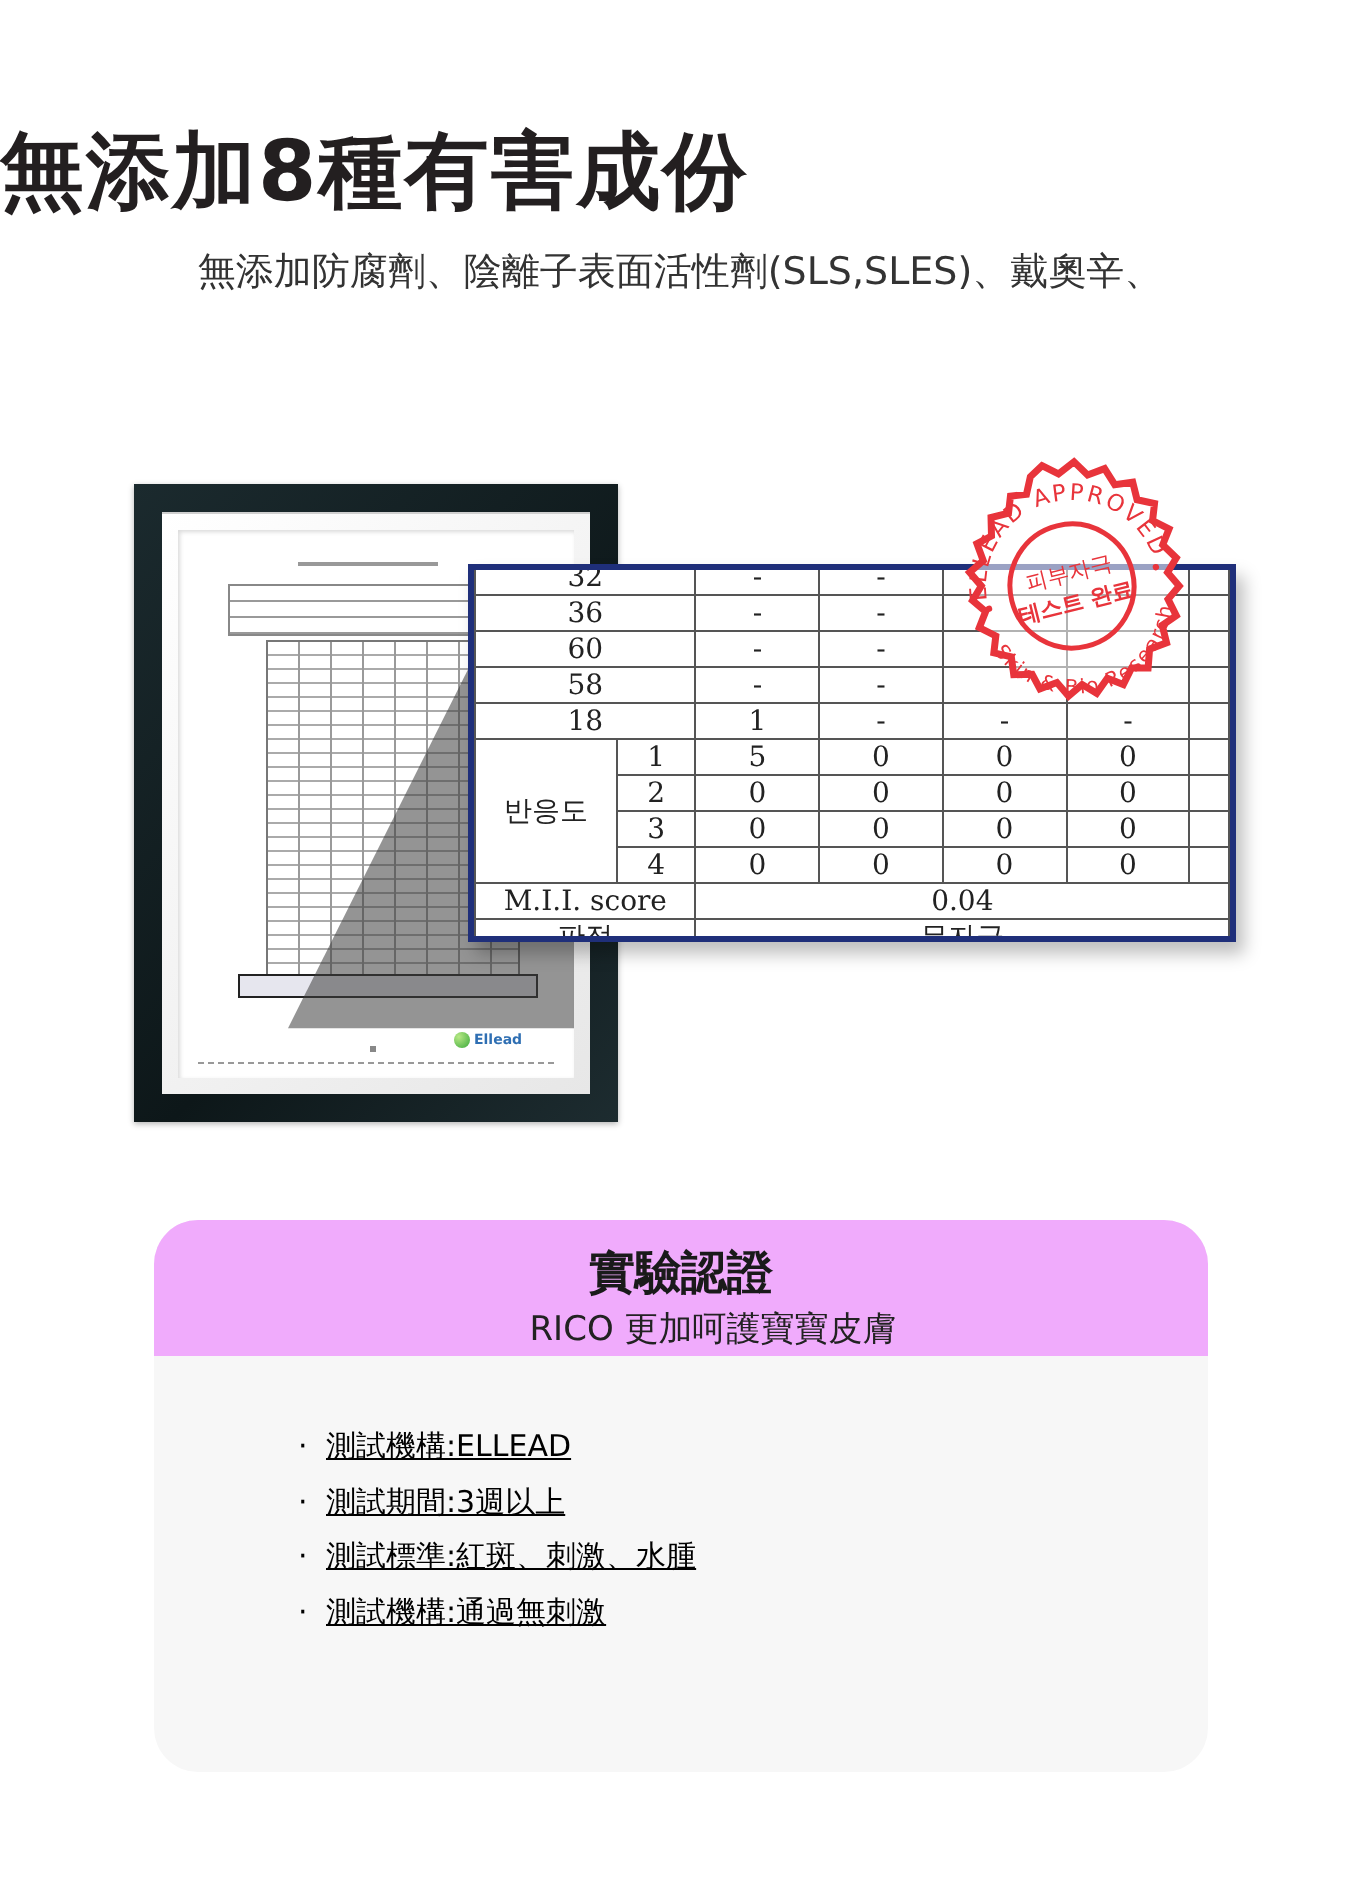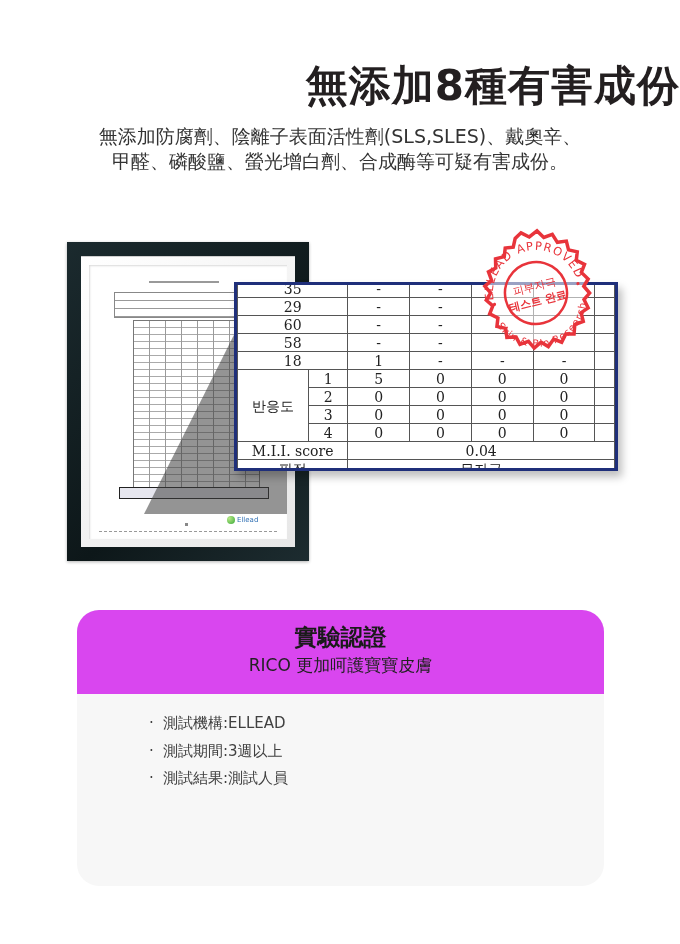--- a/index.html
+++ b/index.html
@@ -1,66 +1,65 @@
 <!DOCTYPE html>
 <html><head>
 <meta charset="utf-8">
 <style>
   html, body { margin: 0; padding: 0; background: #ffffff; }
   body { width: 680px; height: 944px; position: relative; overflow: hidden; font-family: "DejaVu Sans", sans-serif; color: #222; }
 
-  .title { position: absolute; left: 0; top: 60px; width: 680px; text-align: right; font-size: 42px; font-weight: bold; color: #231f20; letter-spacing: 1px; line-height: 52px; }
+  .title { position: absolute; left: 0; top: 60px; width: 680px; text-align: left; font-size: 42px; font-weight: bold; color: #231f20; letter-spacing: 1px; line-height: 52px; }
   .subtitle { position: absolute; left: 0; top: 124px; width: 680px; text-align: center; font-size: 19px; line-height: 25px; color: #333; }
   .subtitle div { white-space: nowrap; }
 
   
   .frame { position: absolute; left: 67px; top: 242px; width: 242px; height: 319px; background: linear-gradient(135deg,#1b2a2e,#0d1719 60%,#1d2c30); box-shadow: 0 1px 3px rgba(0,0,0,0.3); }
   .mat { position: absolute; left: 14px; top: 14px; right: 14px; bottom: 14px; background: linear-gradient(135deg,#ffffff,#e7e7e7); border-top: 1px solid #cfcfcf; }
   .paper { position: absolute; left: 8px; top: 8px; right: 8px; bottom: 8px; background: #ffffff; box-shadow: inset 1px 1px 2px rgba(0,0,0,0.15); overflow: hidden; }
   .doc-title { position: absolute; left: 60px; top: 16px; width: 70px; height: 2px; background: #999; }
   .doc-hdr { position: absolute; left: 25px; top: 27px; width: 140px; height: 24px; border: 1px solid #888; background: repeating-linear-gradient(180deg,#fff 0,#fff 7px,#999 7px,#999 8px); }
   .doc-grid { position: absolute; left: 44px; top: 55px; width: 125px; height: 170px; border: 1px solid #777;
      background:
        repeating-linear-gradient(90deg, transparent 0, transparent 15px, #9a9a9a 15px, #9a9a9a 16px),
        repeating-linear-gradient(180deg, #fff 0, #fff 6px, #aaa 6px, #aaa 7px); }
   .doc-foot { position: absolute; left: 30px; top: 222px; width: 148px; height: 10px; border: 1px solid #222; background: #e6e6ee; }
-  .doc-logo { position: absolute; left: 138px; top: 251px; font-size: 7px; color: #2f6fb3; font-weight: normal; }
+  .doc-logo { position: absolute; left: 138px; top: 251px; font-size: 7px; color: #2f6fb3; font-weight: bold; }
   .doc-logo-dot { display: inline-block; width: 8px; height: 8px; border-radius: 50%; background: radial-gradient(circle at 30% 30%, #b8e986, #3aa93a); vertical-align: middle; margin-right: 2px; }
   .doc-note { position: absolute; left: 10px; top: 266px; width: 180px; height: 1px; background: repeating-linear-gradient(90deg,#999 0,#999 3px,transparent 3px,transparent 5px); }
   .doc-pg { position: absolute; left: 96px; top: 258px; width: 3px; height: 3px; background: #888; }
   .shade { position: absolute; left: 0; top: 0; width: 100%; height: 100%; }
 
   
   .ztable-wrap { position: absolute; left: 234px; top: 282px; width: 378px; height: 183px; border: 3px solid #1f2f7a; background: #fff; box-shadow: 4px 6px 8px rgba(0,0,0,0.25); overflow: hidden; }
   table.zt { border-collapse: collapse; font-family: "DejaVu Serif", serif; font-size: 14px; color: #222; position: absolute; left: 0; top: -6px; }
   table.zt td { border: 1px solid #555; text-align: center; padding: 0; height: 17px; line-height: 16px; }
   .c0a { width: 72px; }
   .c0b { width: 40px; }
   .cn { width: 63px; }
   .clast { width: 20px; }
 
   
   .stamp { position: absolute; left: 471px; top: 228px; width: 130px; height: 130px; }
 
   
   .card { position: absolute; left: 77px; top: 610px; width: 527px; height: 276px; border-radius: 22px; background: #f7f7f7; overflow: hidden; }
-  .card-head { position: absolute; left: 0; top: 0; width: 100%; height: 84px; background: #d946ef; }
+  .card-head { position: absolute; left: 0; top: 0; width: 100%; height: 68px; background: #f0abfc; }
   .card-title { position: absolute; left: 0; top: 12px; width: 100%; text-align: center; font-size: 23px; font-weight: bold; color: #1a1a1a; line-height: 30px; }
-  .card-sub { position: absolute; left: 0; top: 43px; width: 100%; text-align: center; font-size: 17px; color: #222; line-height: 24px; }
+  .card-sub { position: absolute; left: 16px; top: 43px; width: 100%; text-align: center; font-size: 17px; color: #222; line-height: 24px; }
   .card-list { position: absolute; left: 72px; top: 100px; list-style: none; margin: 0; padding: 0; }
-  .card-list li { font-size: 15px; color: #404040; line-height: 27.5px; white-space: nowrap; }
+  .card-list li { font-size: 15px; color: #000000; line-height: 27.5px; white-space: nowrap; text-decoration: underline; }
   .card-list .dot { display: inline-block; width: 14px; }
 </style>
 </head>
 <body>
 
 <div class="title">無添加8種有害成份</div>
 <div class="subtitle">
   <div>無添加防腐劑、陰離子表面活性劑(SLS,SLES)、戴奧辛、</div>
-  <div>甲醛、磷酸鹽、螢光增白劑、合成酶等可疑有害成份。</div>
 </div>
 
 <div class="frame">
   <div class="mat">
     <div class="paper">
       <div class="doc-title"></div>
       <div class="doc-hdr"></div>
       <div class="doc-grid"></div>
       <div class="doc-foot"></div>
       <div class="doc-pg"></div>
@@ -79,29 +78,29 @@
         <col class="c0a">
         <col class="c0b">
         <col class="cn">
         <col class="cn">
         <col class="cn">
         <col class="cn">
         <col class="clast">
       </colgroup>
     <tbody>
         <tr>
-      <td colspan="2">35</td>
-      <td>-</td>
-      <td>-</td>
-      <td></td>
-      <td></td>
-      <td></td>
-    </tr>
-    <tr>
-      <td colspan="2">29</td>
+      <td colspan="2">32</td>
+      <td>-</td>
+      <td>-</td>
+      <td></td>
+      <td></td>
+      <td></td>
+    </tr>
+    <tr>
+      <td colspan="2">36</td>
       <td>-</td>
       <td>-</td>
       <td></td>
       <td></td>
       <td></td>
     </tr>
     <tr>
       <td colspan="2">60</td>
       <td>-</td>
       <td>-</td>
@@ -192,15 +191,16 @@
 </svg>
 
 <div class="card">
   <div class="card-head">
     <div class="card-title">實驗認證</div>
     <div class="card-sub">RICO 更加呵護寶寶皮膚</div>
   </div>
   <ul class="card-list">
     <li><span class="dot">·</span><span>測試機構:ELLEAD</span></li>
     <li><span class="dot">·</span><span>測試期間:3週以上</span></li>
-    <li><span class="dot">·</span><span>測試結果:測試人員</span></li>
+    <li><span class="dot">·</span><span>測試標準:紅斑、刺激、水腫</span></li>
+    <li><span class="dot">·</span><span>測試機構:通過無刺激</span></li>
   </ul>
 </div>
 
 </body></html>

